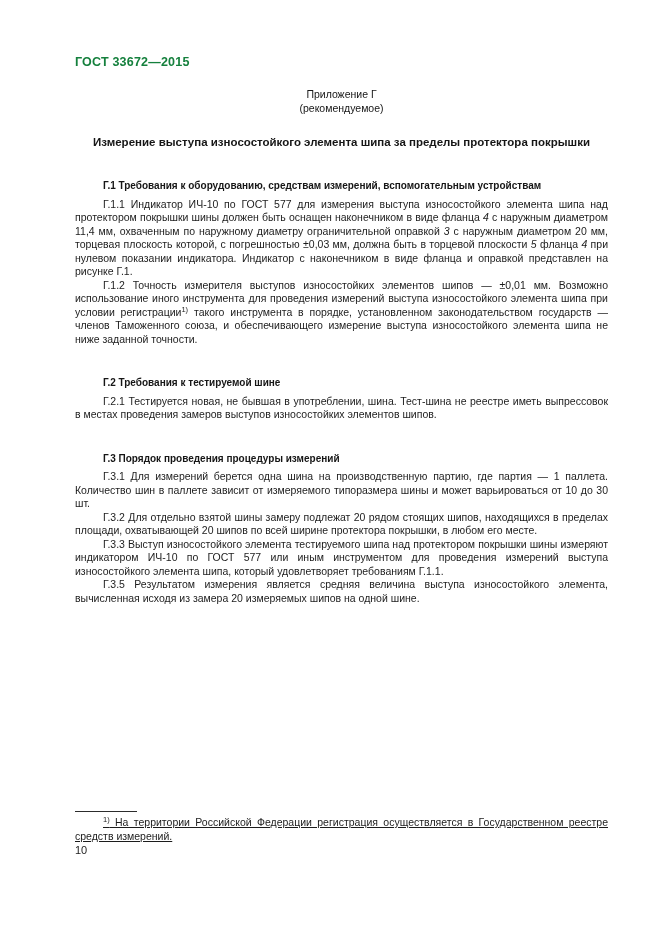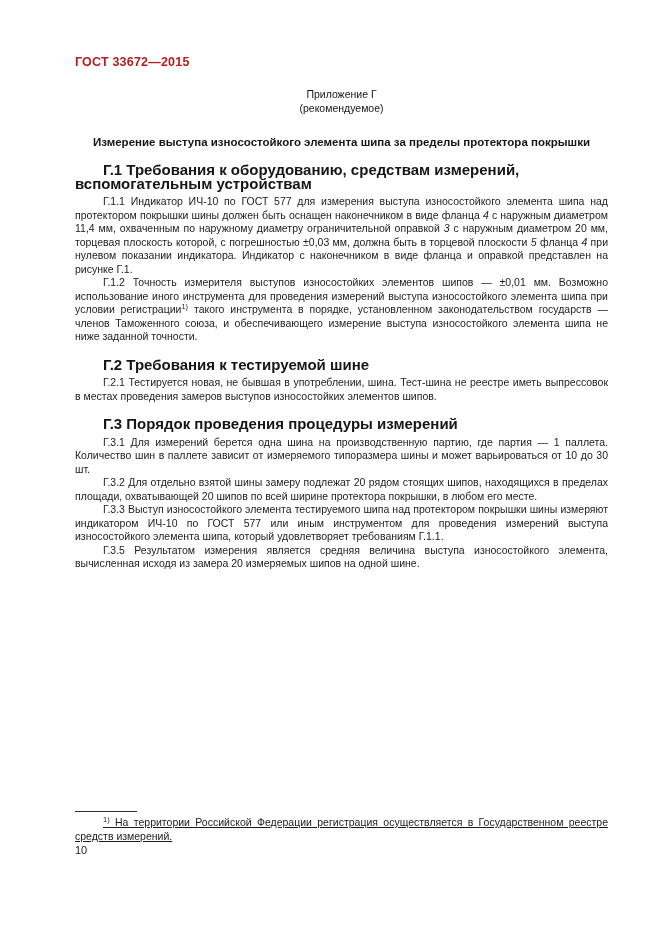--- a/index.html
+++ b/index.html
@@ -18,41 +18,41 @@
   .content {
     position: absolute;
     left: 75px;
     top: 55px;
     width: 533px;
   }
   .doc-header {
     font-size: 12.5px;
     font-weight: bold;
     letter-spacing: 0.2px;
-    color: #b91c1c;
+    color: #15803d;
   }
   .appendix {
     margin-top: 19px;
     text-align: center;
     font-size: 10.5px;
     font-weight: normal;
     line-height: 13.5px;
     color: #161616;
   }
   .title {
     margin: 20px 0 0 0;
     text-align: center;
     font-size: 11.5px;
     font-weight: bold;
     line-height: 14px;
     color: #161616;
   }
   .sec-heading {
-    margin: 14px 0 5px 0;
-    font-size: 15px;
+    margin: 30px 0 5px 0;
+    font-size: 10px;
     font-weight: bold;
     line-height: 13.5px;
     text-indent: 28px;
     color: #161616;
   }
   .para {
     margin: 0;
     font-size: 10.5px;
     line-height: 13.5px;
     text-indent: 28px;

